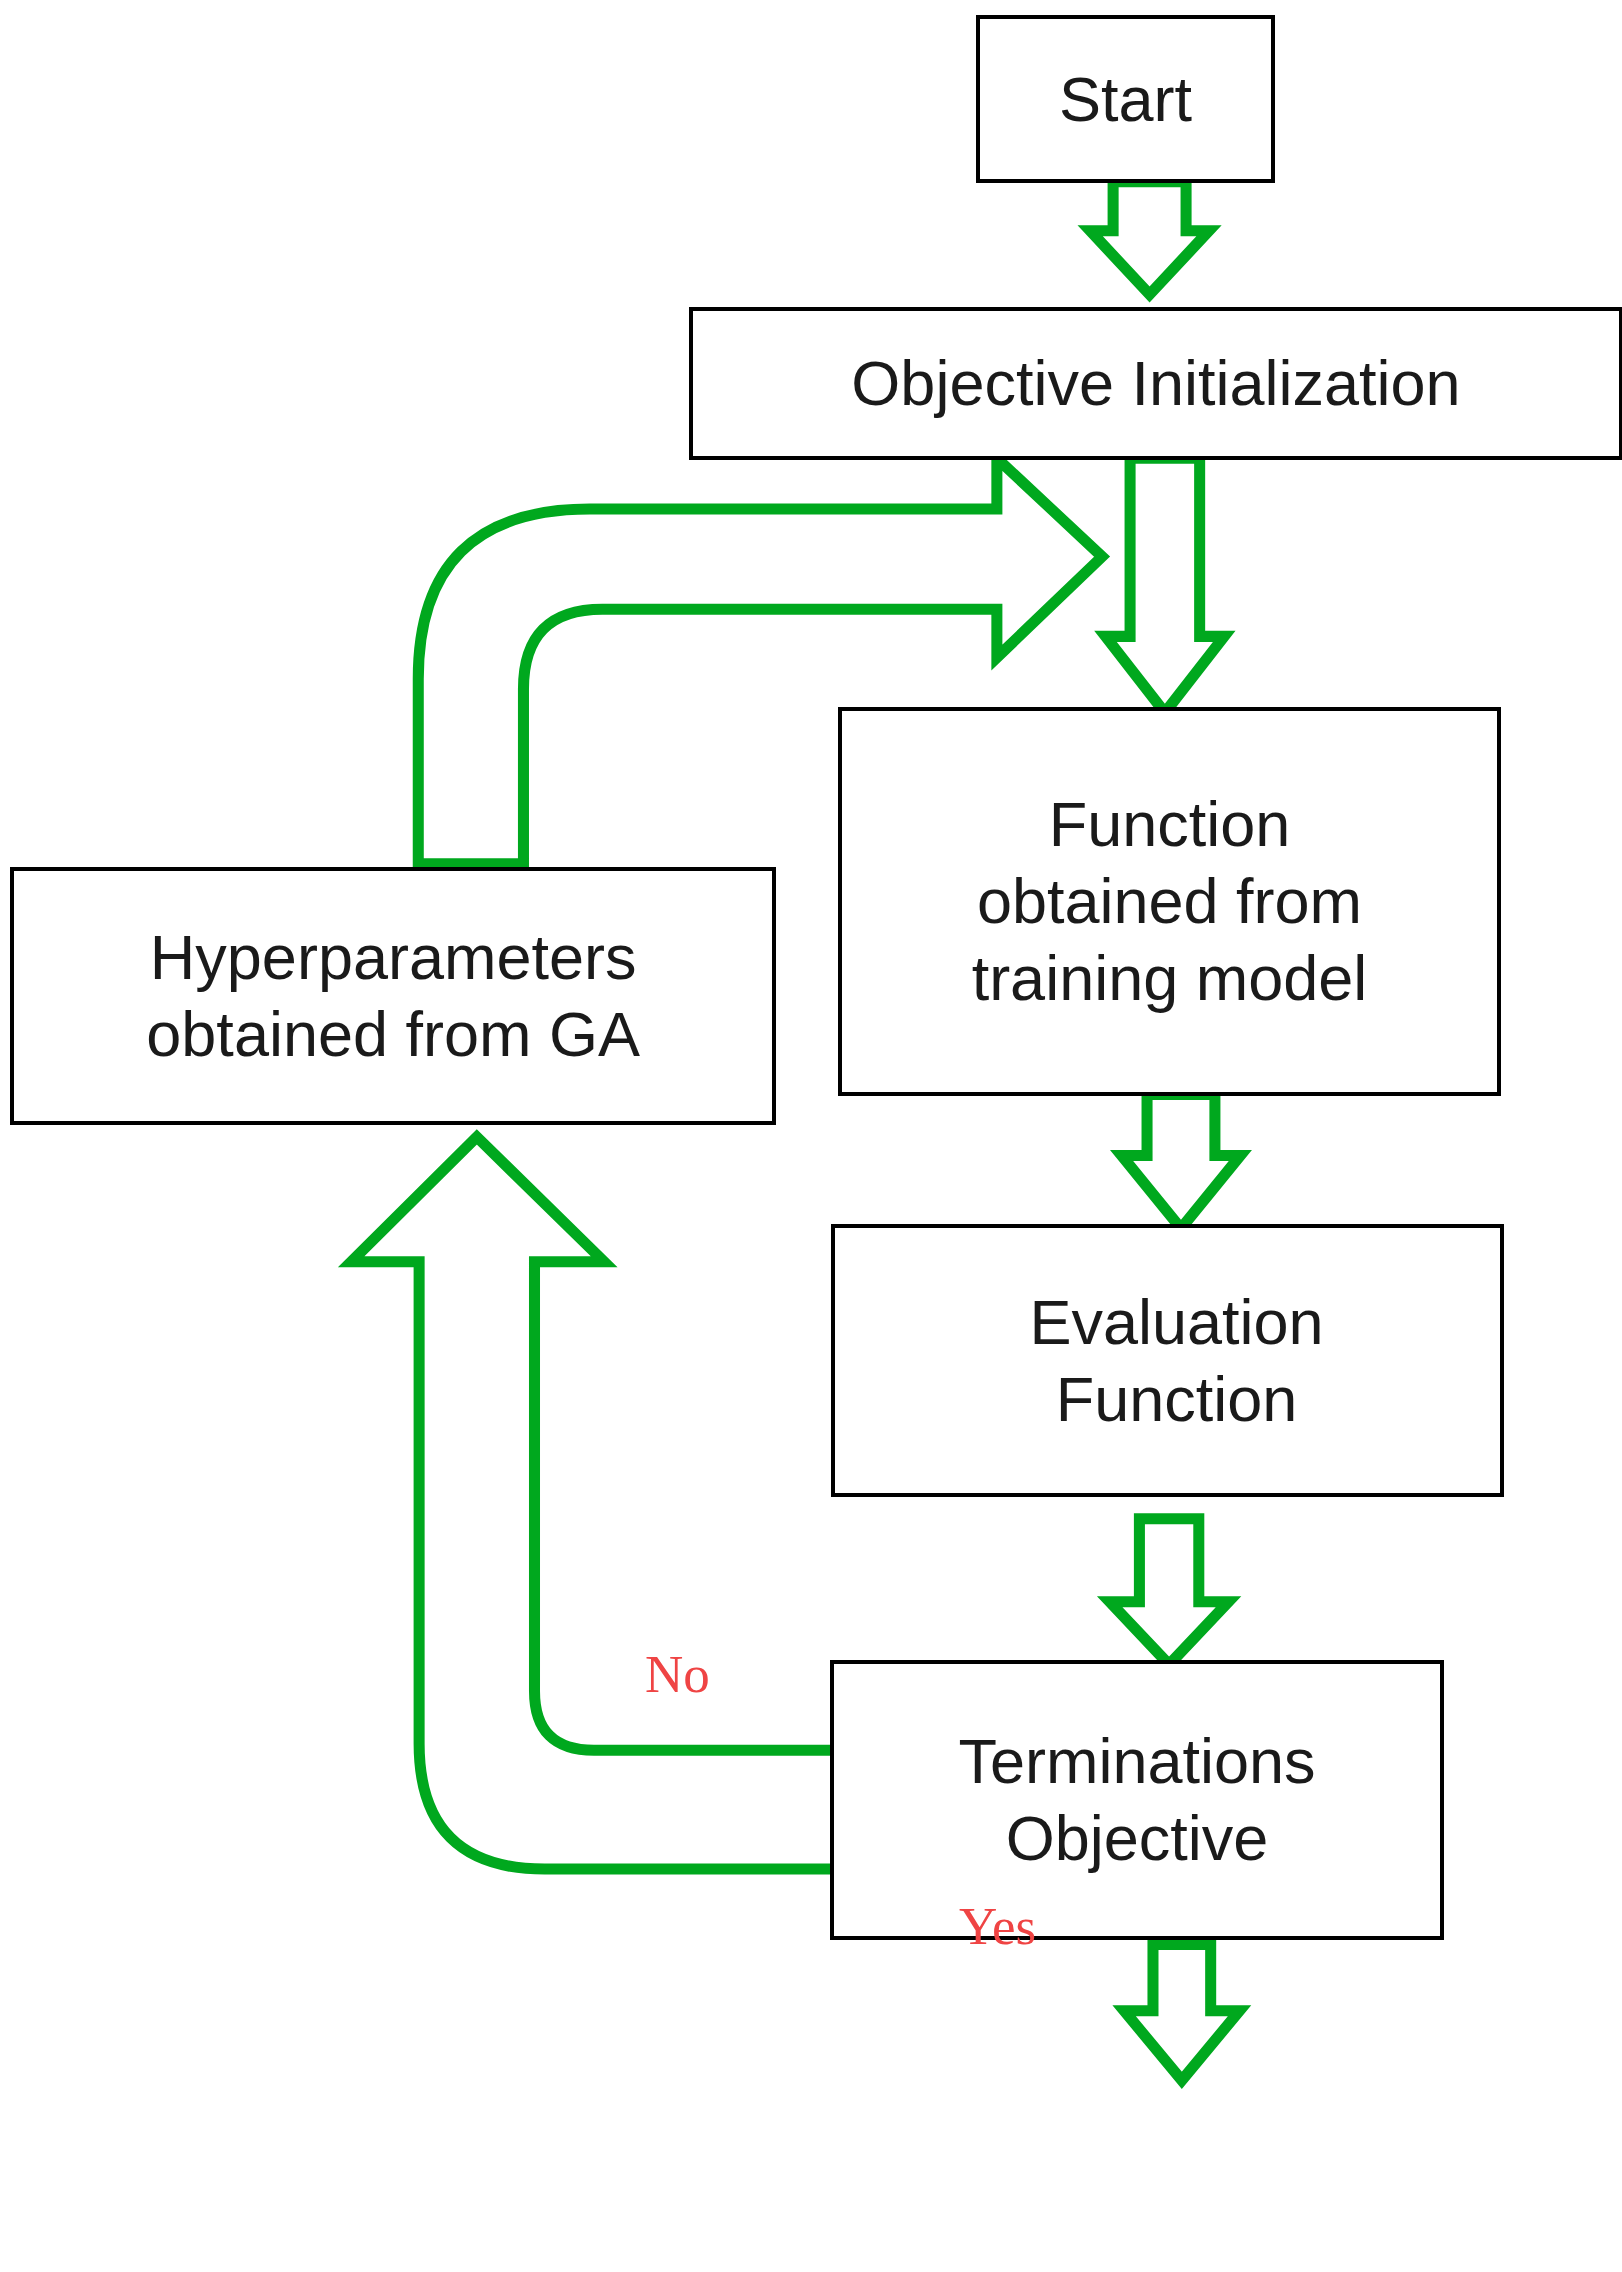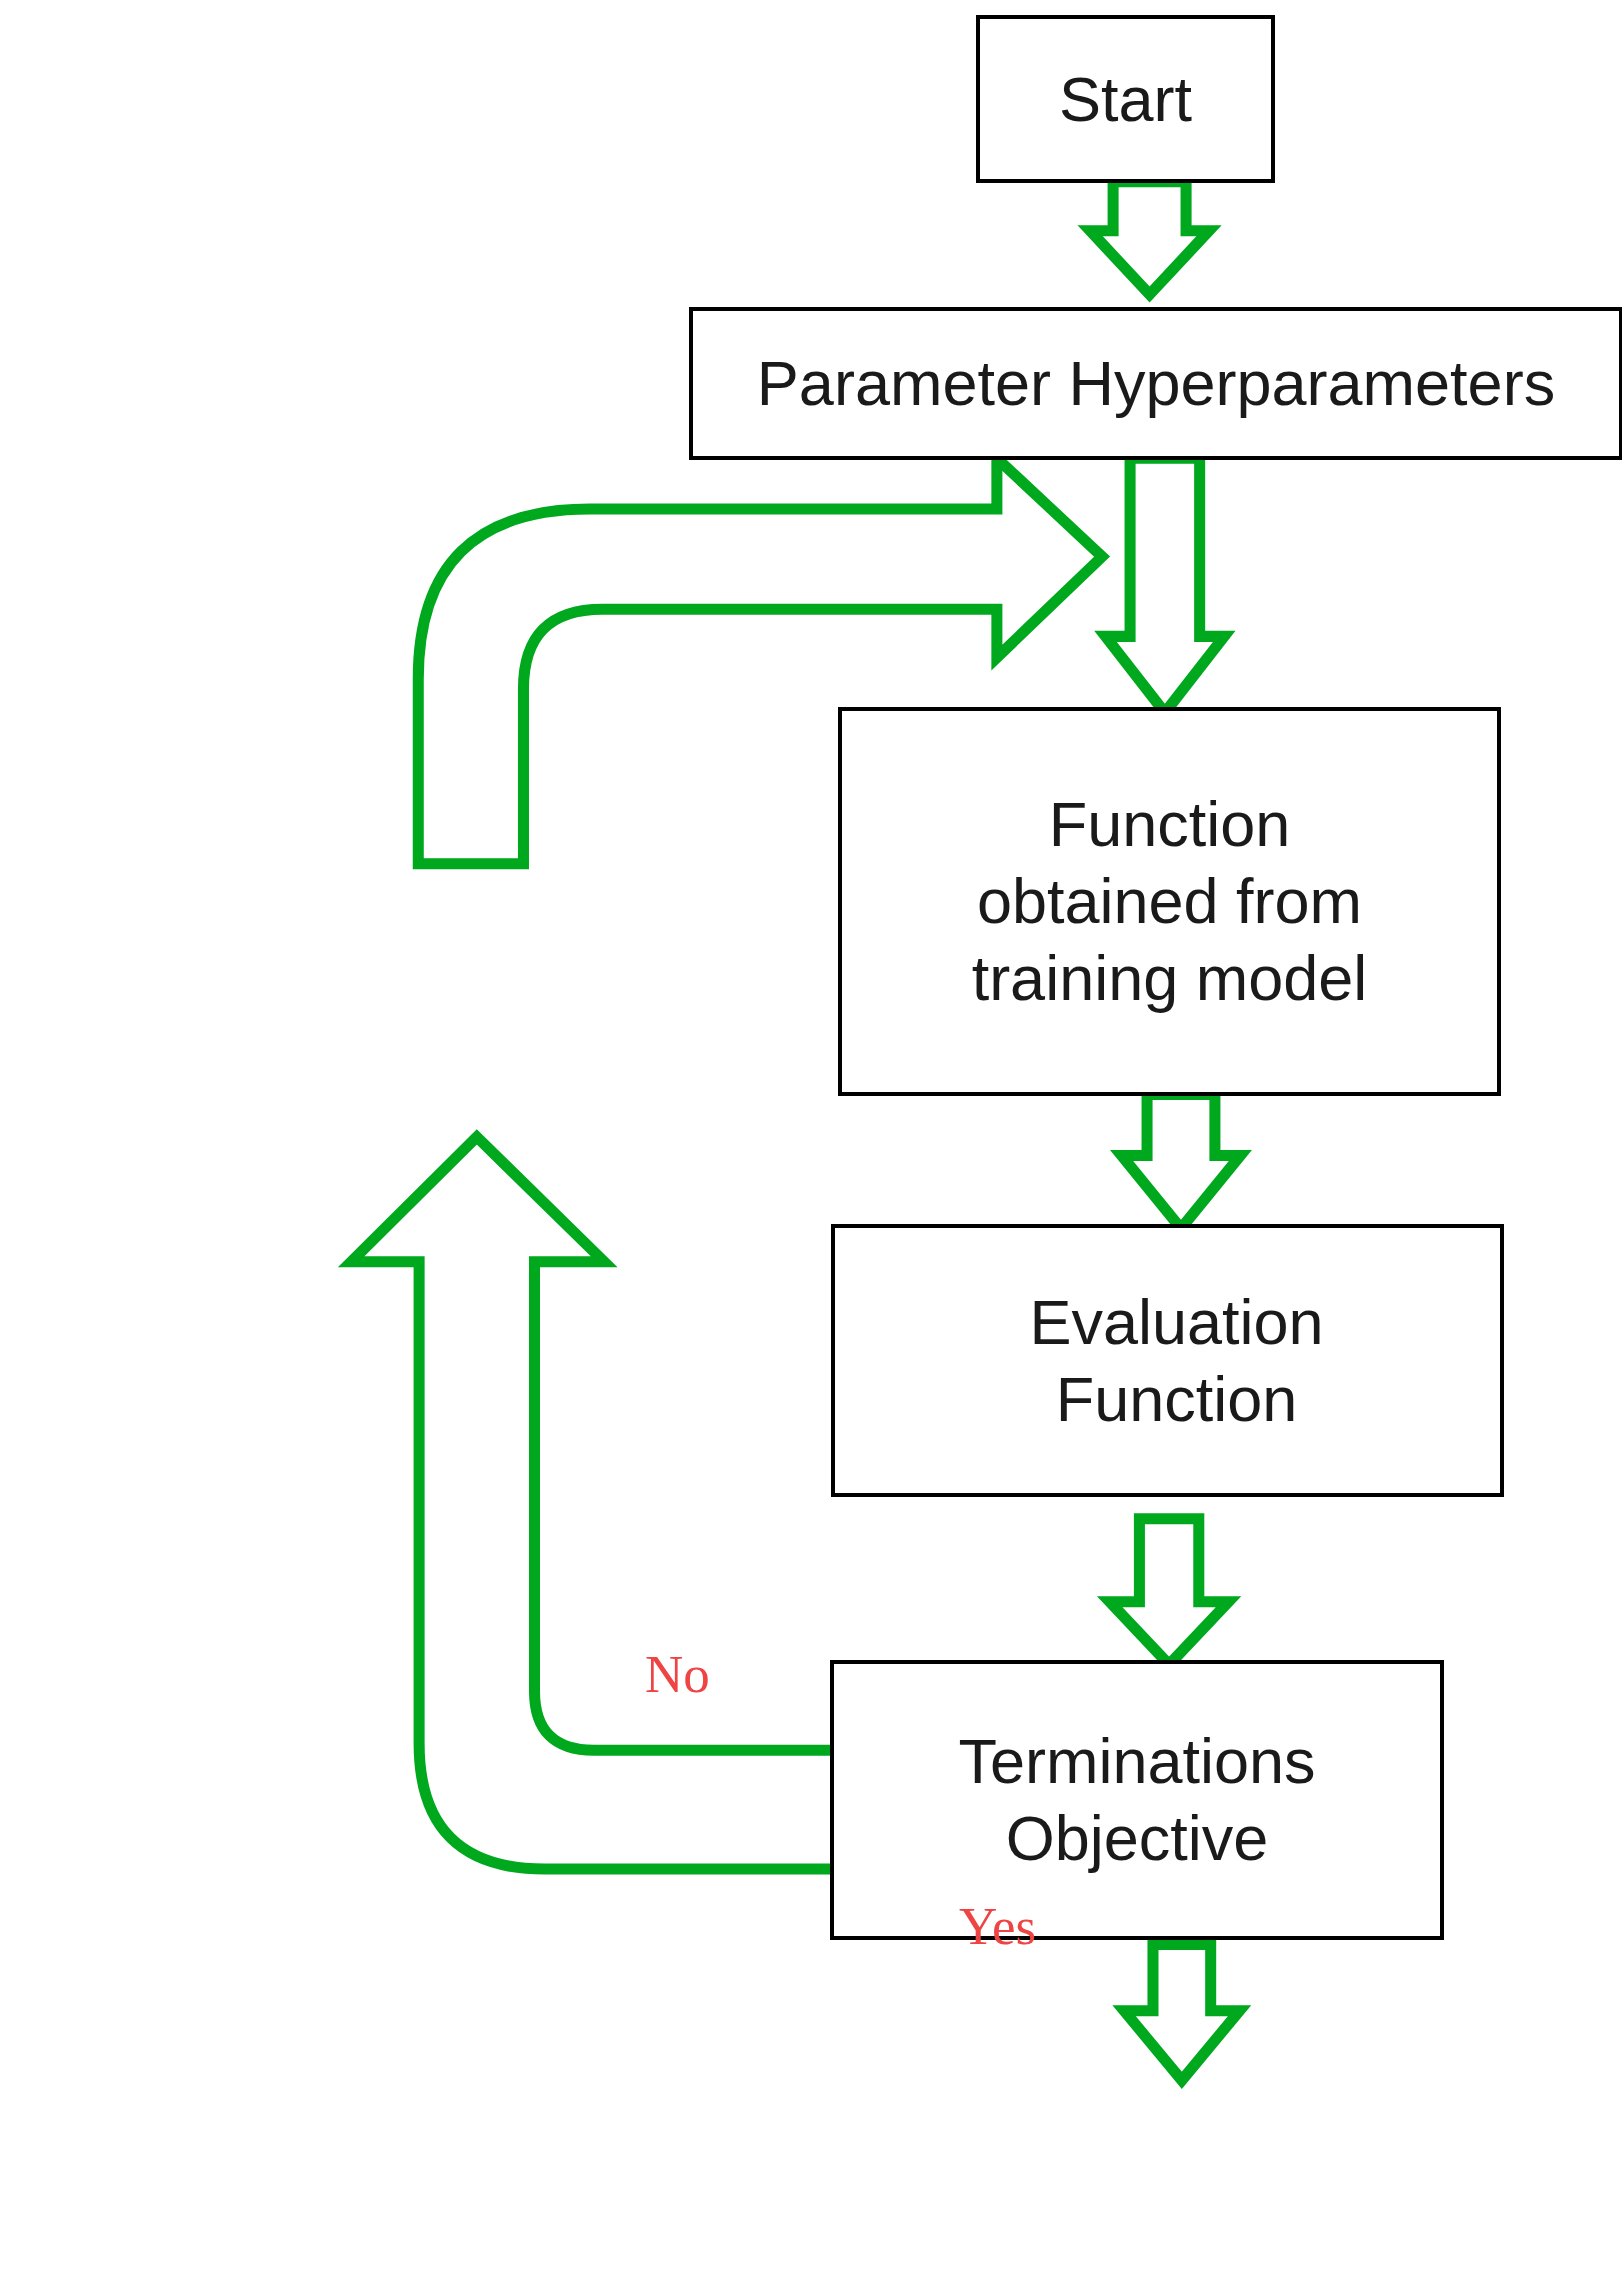--- a/index.html
+++ b/index.html
@@ -106,29 +106,33 @@
              Q 617,718 617,812
              L 617,1018
              Z" fill="#ffffff" stroke="#00a81e" stroke-width="13" stroke-linejoin="miter" stroke-linecap="square"></path>
   </svg>
 
   <div class="node" id="node-start">
     <span class="txt">Start</span>
   </div>
 
   <div class="node" id="node-param">
-    <span class="txt">Parameter Hyperparameters</span>
+    <span class="txt">Objective Initialization</span>
   </div>
 
   <div class="node" id="node-func">
     <span class="txt">Function
 obtained from
 training model</span>
   </div>
 
+  <div class="node" id="node-hyper">
+    <span class="txt">Hyperparameters
+obtained from GA</span>
+  </div>
 
   <div class="node" id="node-eval">
     <span class="txt">Evaluation
 Function</span>
   </div>
 
   <div class="node" id="node-term">
     <span class="txt">Terminations
 Objective</span>
   </div>

